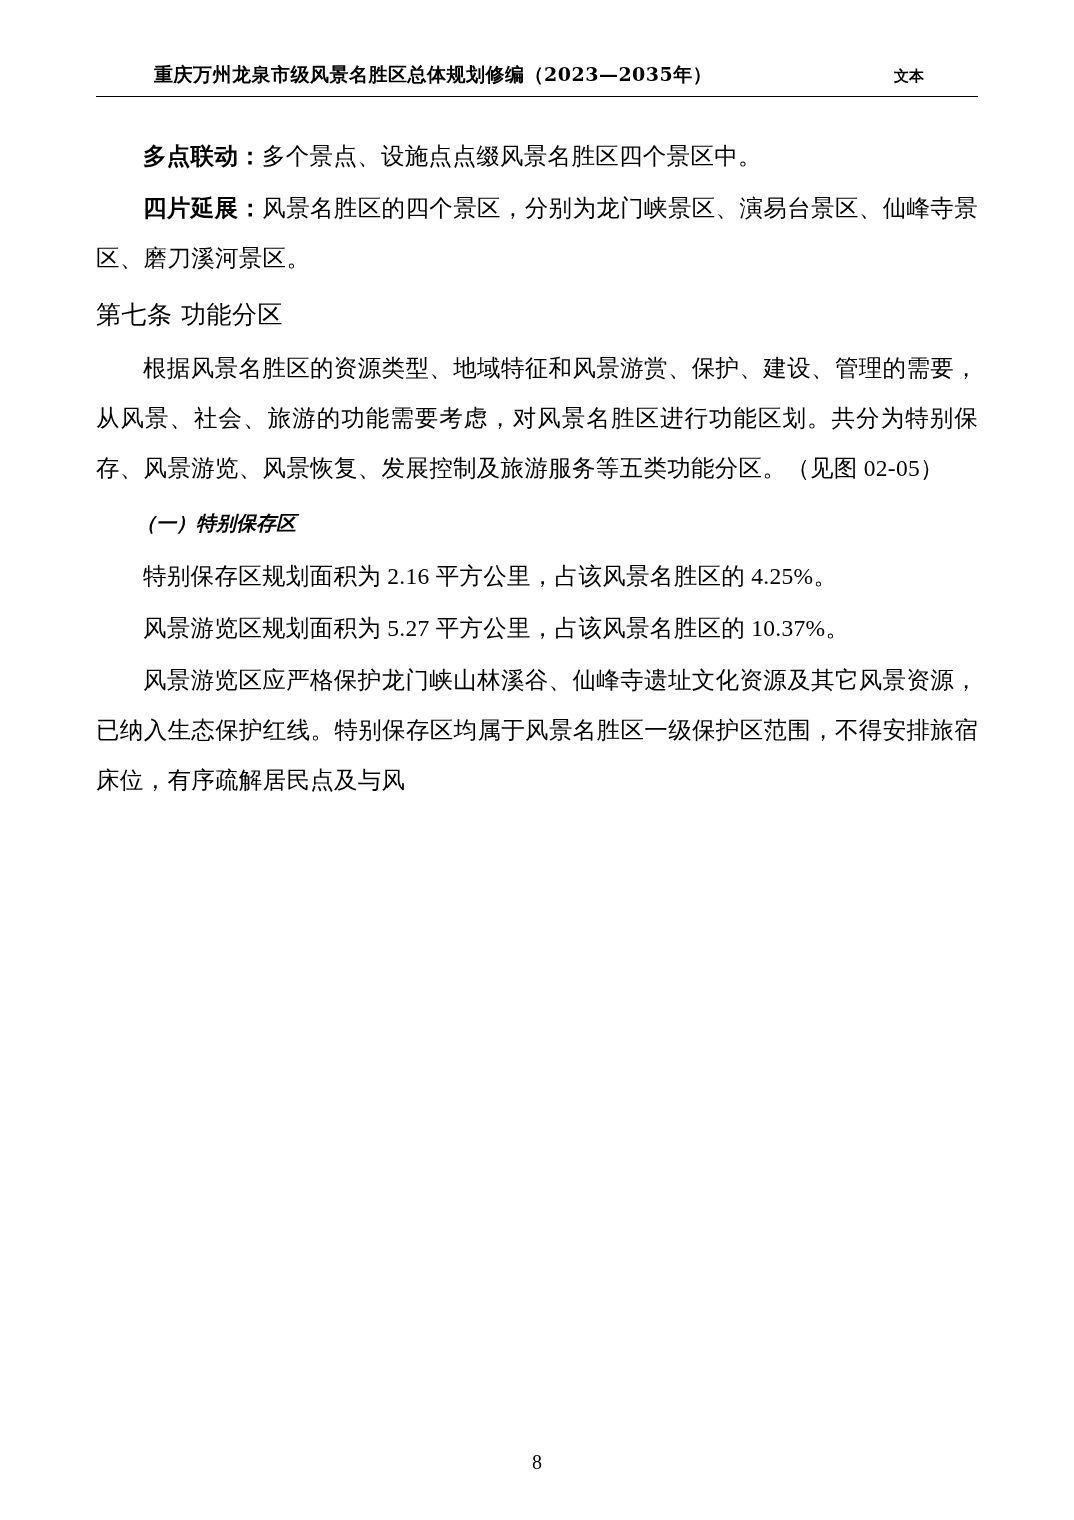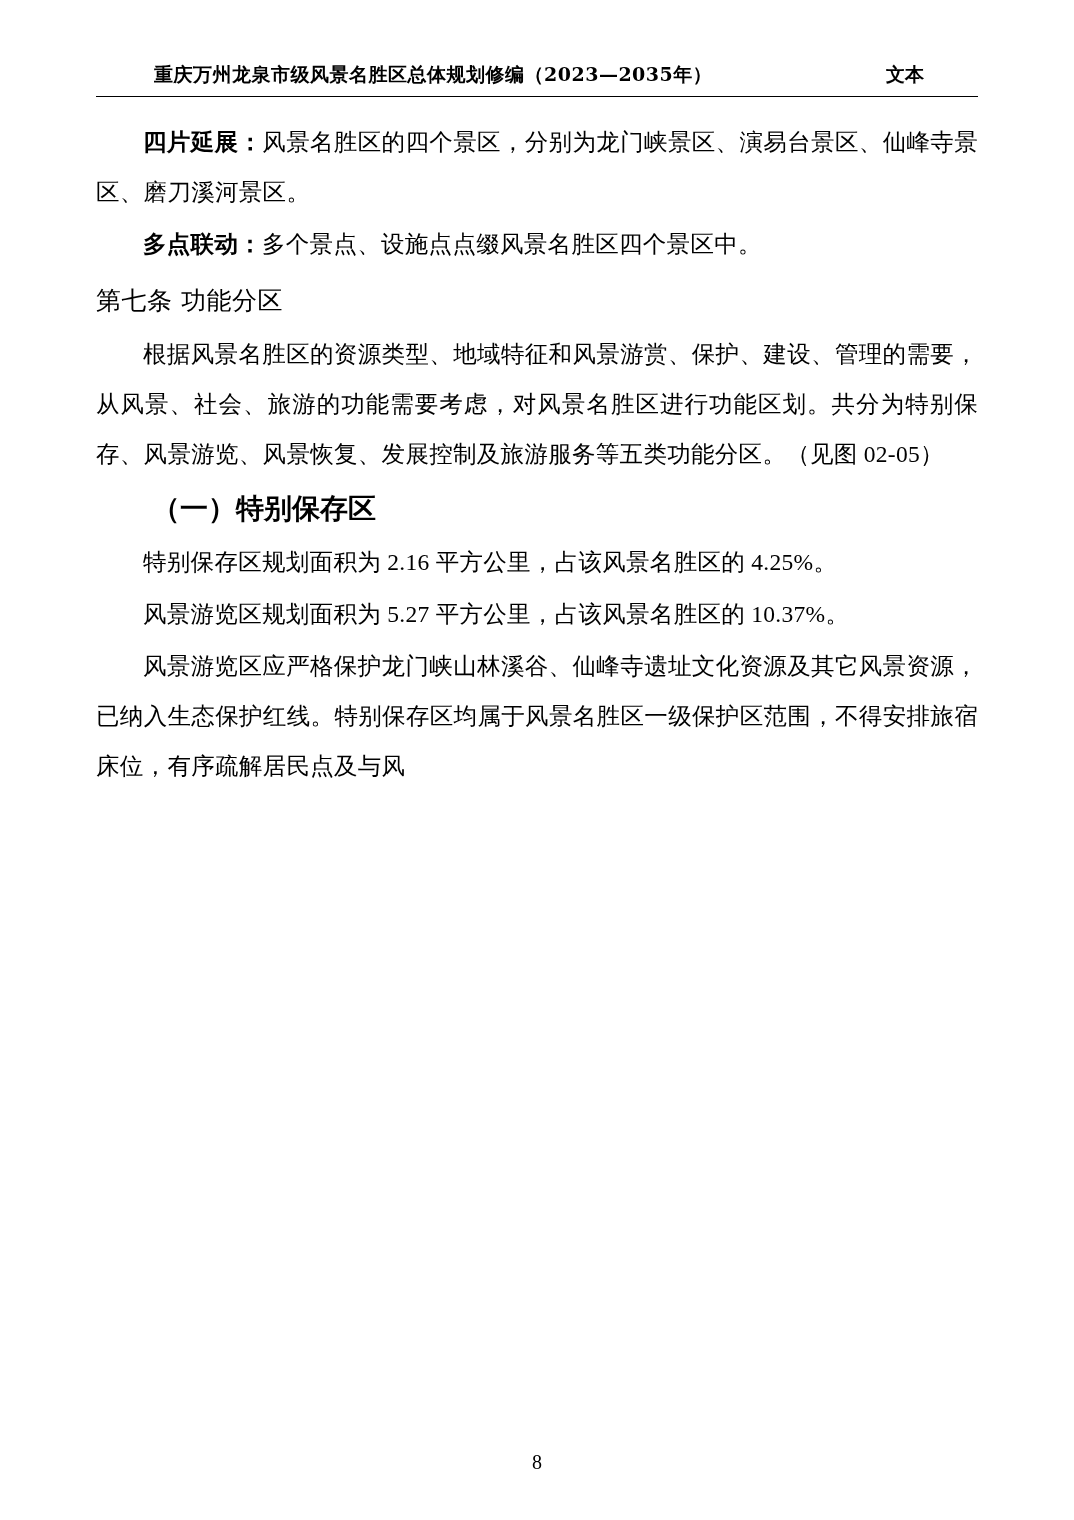--- a/index.html
+++ b/index.html
@@ -20,34 +20,34 @@
     box-sizing: border-box;
     padding: 62px 96px 40px 96px;
     position: relative;
   }
   .header {
     display: flex;
     align-items: baseline;
     justify-content: flex-start;
     padding: 0 0 8px 0;
     border-bottom: 1.5px solid #000;
-    margin-bottom: 20px;
+    margin-bottom: 34px;
     text-align: right;
   }
   .header-title {
     font-family: "DejaVu Serif", "Liberation Serif", serif;
     font-weight: bold;
     font-size: 19px;
     letter-spacing: 0.5px;
     margin-left: 58px;
   }
   .header-right {
     font-family: "DejaVu Serif", "Liberation Serif", serif;
     font-weight: bold;
-    font-size: 19px;
+    font-size: 15px;
     margin-left: auto;
     margin-right: 54px;
   }
   .para {
     font-size: 23.5px;
     line-height: 50px;
     text-align: justify;
     text-justify: inter-ideograph;
     letter-spacing: 0.3px;
     margin: 0 0 2px 0;
@@ -63,24 +63,25 @@
     font-family: "DejaVu Serif", "Liberation Serif", serif;
     font-weight: normal;
     font-size: 25px;
     line-height: 52px;
     margin: 6px 0 2px 0;
     letter-spacing: 0.5px;
   }
   .subheading {
     font-family: "DejaVu Serif", "Liberation Serif", serif;
     font-weight: bold;
-    font-size: 28px;
+    font-size: 20px;
     line-height: 52px;
     text-indent: 2em;
     margin: 4px 0 2px 0;
+    font-style: italic;
   }
   .page-number {
     position: absolute;
     bottom: 46px;
     left: 0;
     width: 100%;
     text-align: center;
     font-size: 20px;
     font-family: "Liberation Serif", serif;
   }
@@ -89,25 +90,25 @@
 <body>
 
 <div class="page">
 
   <div class="header">
     <div class="header-title">重庆万州龙泉市级风景名胜区总体规划修编（2023—2035年）</div>
     <div class="header-right">文本</div>
   </div>
 
   <p class="para indent">
-    <span class="lead">四片延展：</span><span>风景名胜区的四个景区，分别为龙门峡景区、演易台景区、仙峰寺景区、磨刀溪河景区。</span>
+    <span class="lead">多点联动：</span><span>多个景点、设施点点缀风景名胜区四个景区中。</span>
   </p>
 
   <p class="para indent">
-    <span class="lead">多点联动：</span><span>多个景点、设施点点缀风景名胜区四个景区中。</span>
+    <span class="lead">四片延展：</span><span>风景名胜区的四个景区，分别为龙门峡景区、演易台景区、仙峰寺景区、磨刀溪河景区。</span>
   </p>
 
   <h2 class="heading">第七条 功能分区</h2>
 
   <p class="para indent">根据风景名胜区的资源类型、地域特征和风景游赏、保护、建设、管理的需要，从风景、社会、旅游的功能需要考虑，对风景名胜区进行功能区划。共分为特别保存、风景游览、风景恢复、发展控制及旅游服务等五类功能分区。（见图 02-05）</p>
 
   <h3 class="subheading">（一）特别保存区</h3>
 
   <p class="para indent">特别保存区规划面积为 2.16 平方公里，占该风景名胜区的 4.25%。</p>
 

